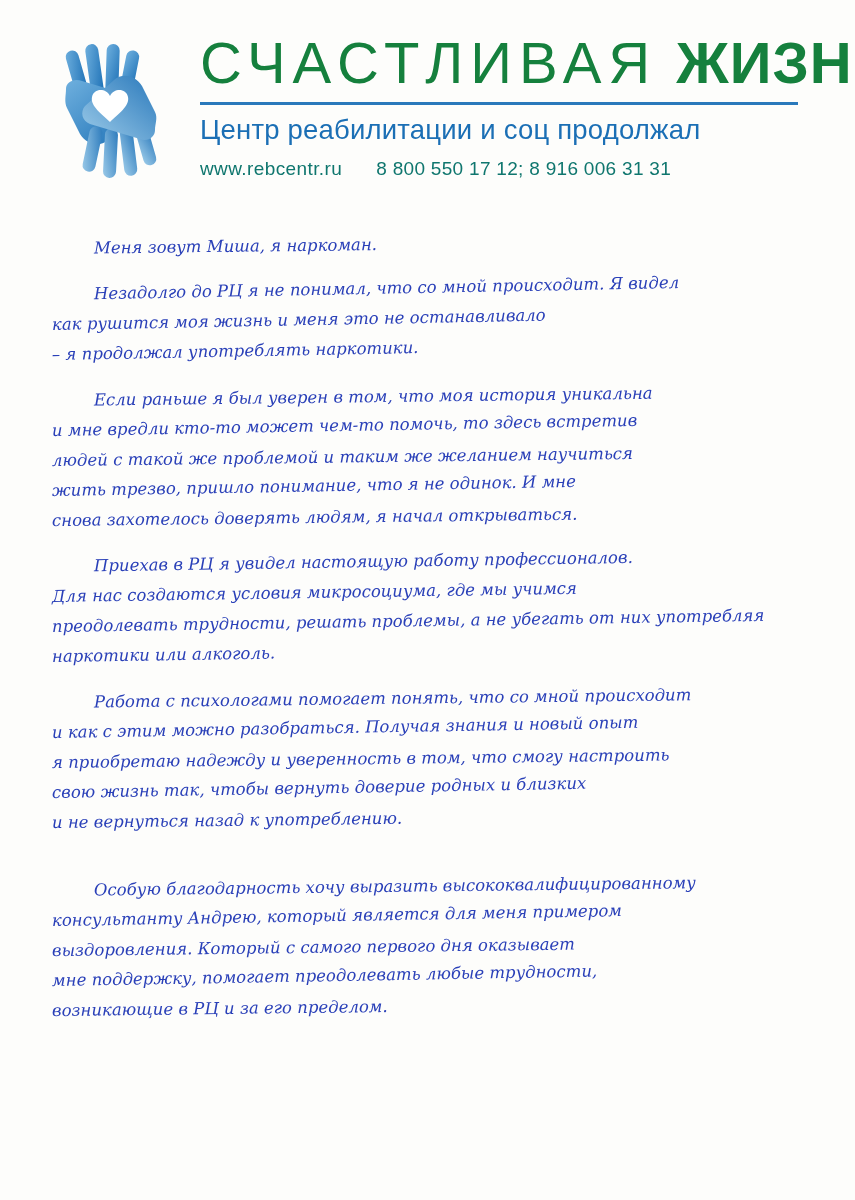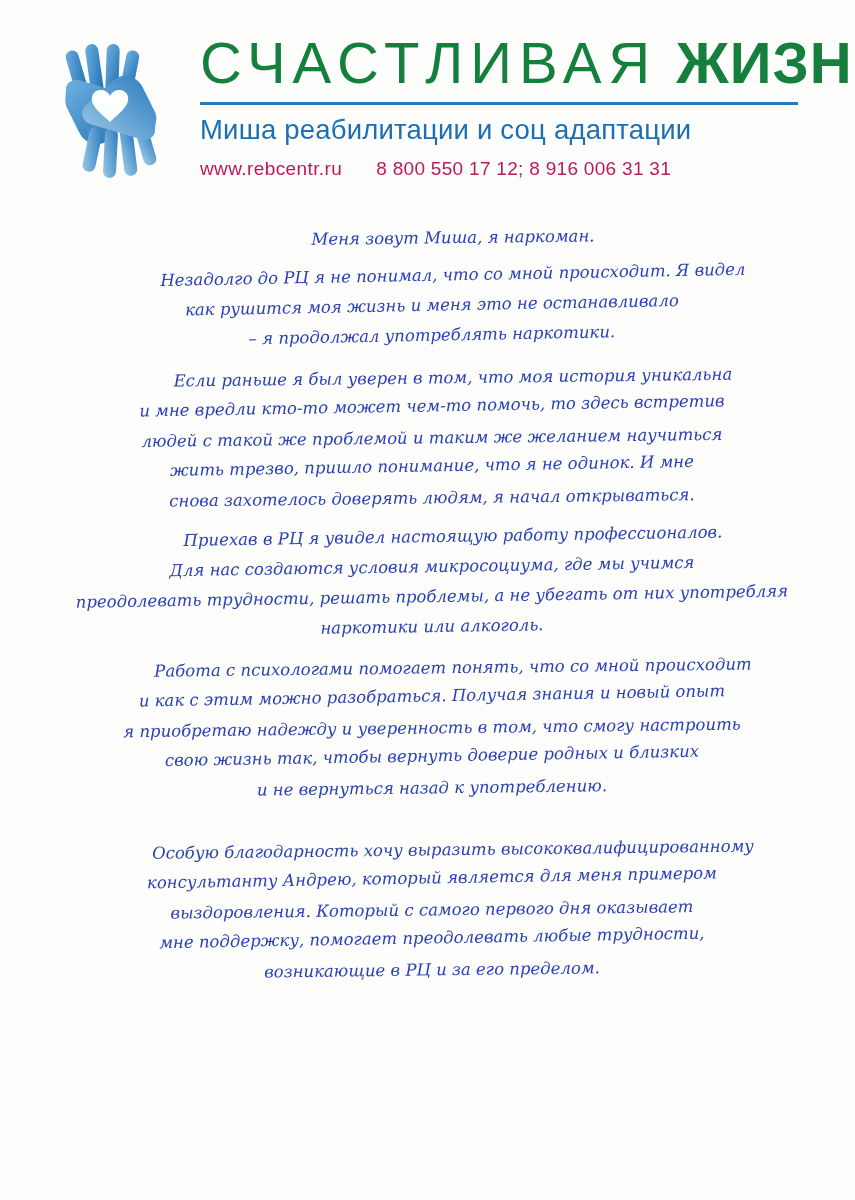--- a/index.html
+++ b/index.html
@@ -73,41 +73,40 @@
     margin-top: 9px;
     font-size: 27.5px;
     color: #1b6fb5;
     letter-spacing: 0.2px;
     white-space: nowrap;
   }
 
   .brand-contact {
     margin-top: 12px;
     font-size: 19px;
-    color: #be185d;
+    color: #0f766e;
     white-space: nowrap;
   }
   .brand-contact .site { letter-spacing: 0.4px; }
   .brand-contact .phones { margin-left: 34px; letter-spacing: 0.3px; }
 
   
   .handwriting {
     position: absolute;
     left: 52px;
     top: 218px;
     width: 760px;
     color: #2a40b8;
     font-family: "DejaVu Serif", serif;
     font-style: italic;
     font-size: 16.5px;
     line-height: 30px;
   }
   .hw-para {
-    margin: 10px 0 6px 0;
-    text-align: center;
+    margin: 16px 0 6px 0;
   }
   .hw-line {
     display: block;
     white-space: nowrap;
     transform-origin: left center;
   }
   .hw-line.indent { padding-left: 42px; }
   
   .hw-line:nth-child(odd)  { transform: rotate(-0.7deg); }
   .hw-line:nth-child(even) { transform: rotate(-1.0deg); }
@@ -155,21 +154,21 @@
 
         <path d="M74 62 C70 54 58 54 56 63 C54 72 66 80 74 88 C82 80 94 72 92 63 C90 54 78 54 74 62 Z" fill="#ffffff"></path>
       </svg>
     </div>
 
     <div class="brand">
       <div class="brand-title">
         <span class="t1">СЧАСТЛИВАЯ</span><span>&nbsp;</span><span class="t2">ЖИЗНЬ</span>
       </div>
       <div class="brand-rule"></div>
-      <div class="brand-sub">Миша реабилитации и соц адаптации</div>
+      <div class="brand-sub">Центр реабилитации и соц продолжал</div>
       <div class="brand-contact">
         <span class="site">www.rebcentr.ru</span><span class="phones">8 800 550 17 12;  8 916 006 31 31</span>
       </div>
     </div>
   </div>
 
   <div class="handwriting" id="letter-body" style="color: rgb(42, 64, 184);">
       <p class="hw-para">
         <span class="hw-line indent">Меня зовут Миша, я наркоман.</span>
       </p>

